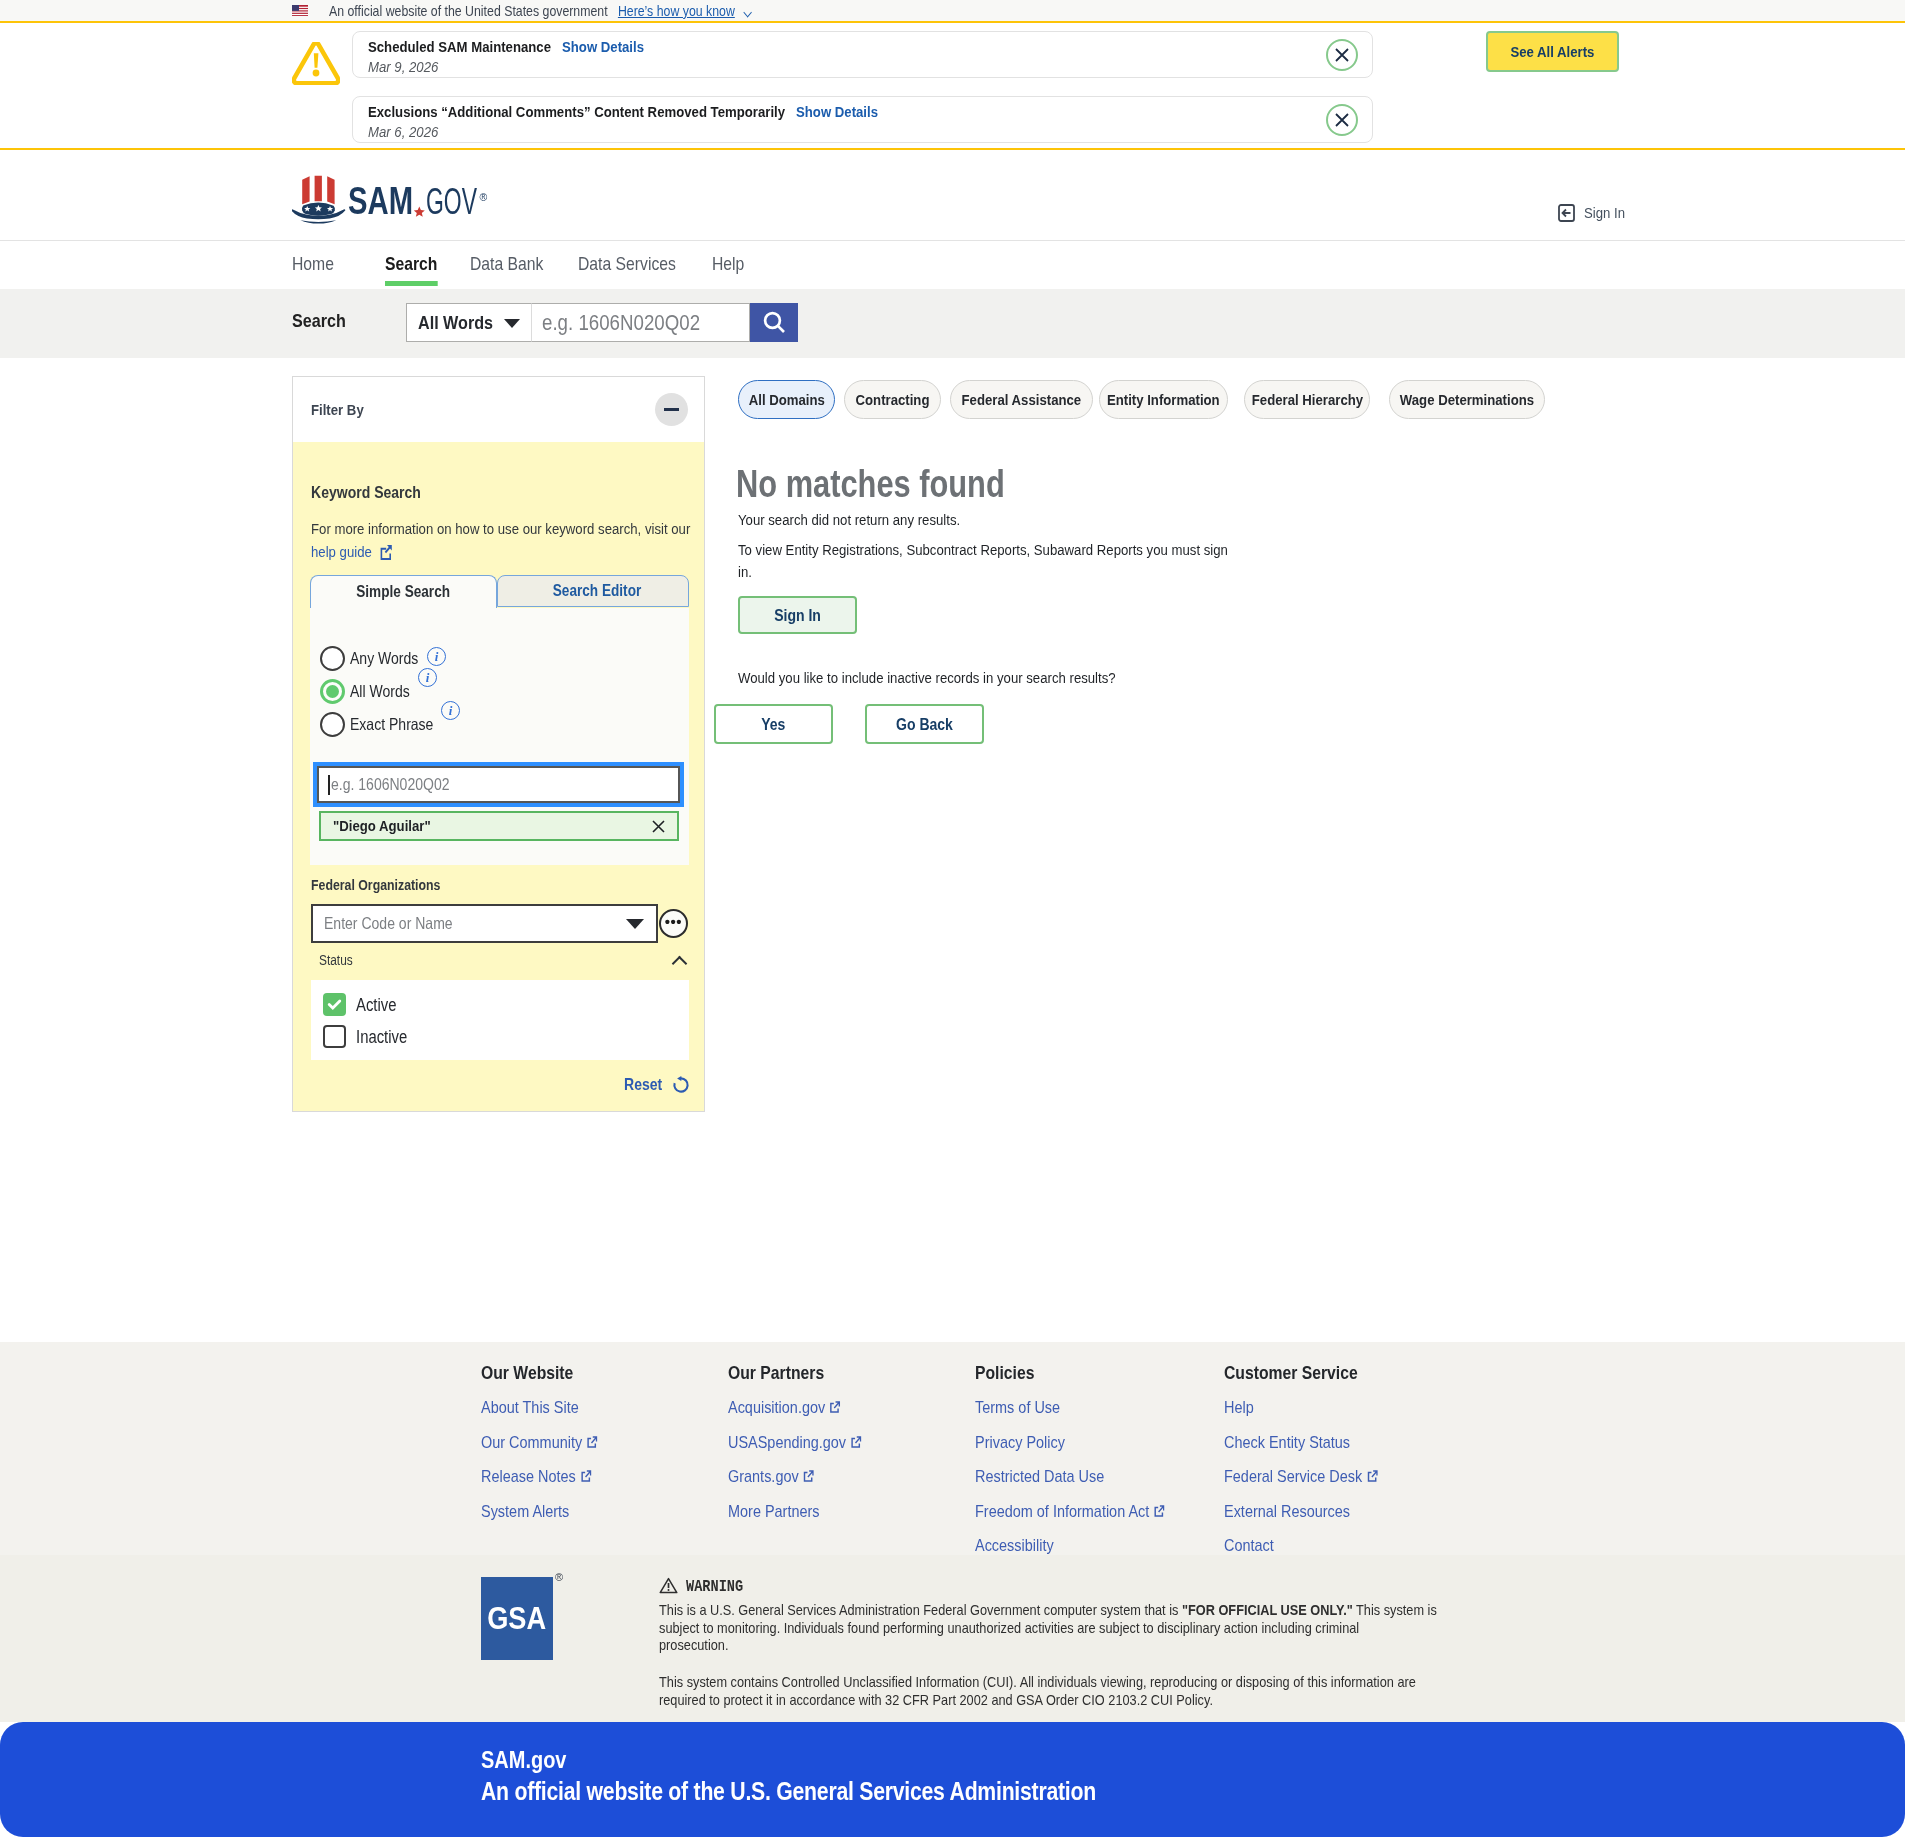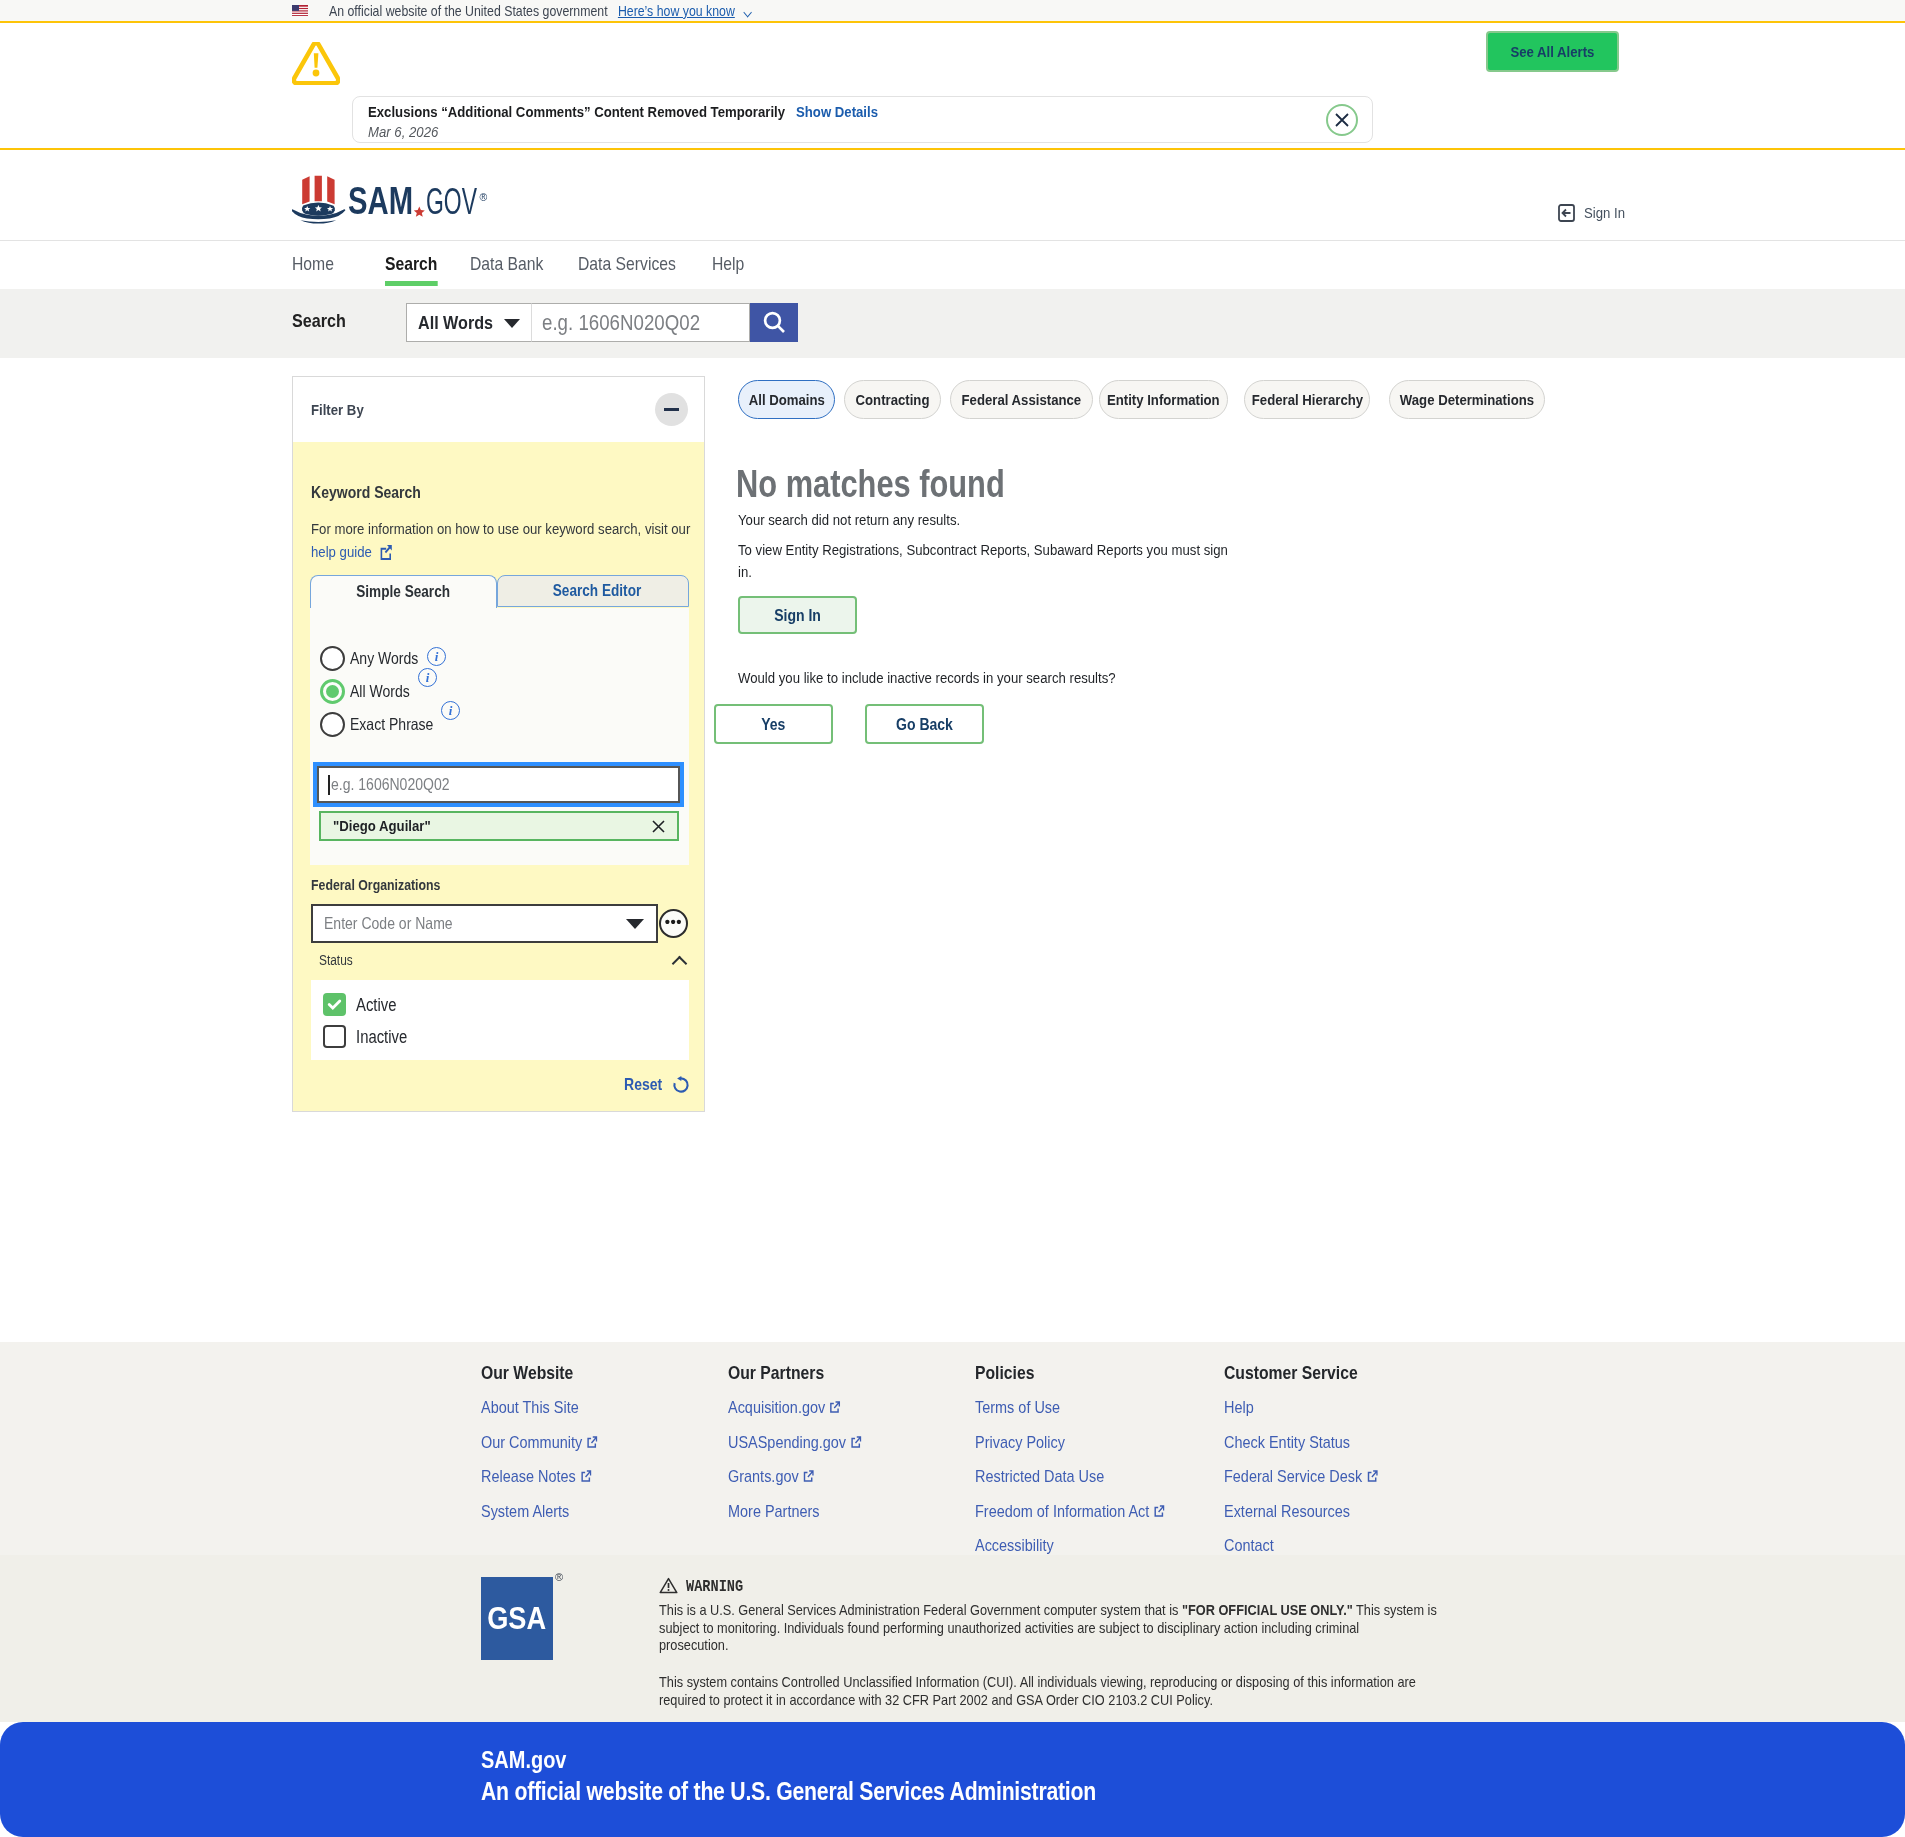--- a/index.html
+++ b/index.html
@@ -18,21 +18,21 @@
 .gold2 { position:absolute; left:0; top:148px; width:1905px; height:2px; background:#fdc408; }
 .hhyk { color:#1b5cad; text-decoration:underline; }
 .chev { display:inline-block; width:7px; height:7px; border-right:1.6px solid #1b5cad; border-bottom:1.6px solid #1b5cad; transform:rotate(45deg); margin-left:3px; margin-top:-4px; }
 
 
 .alertbox { position:absolute; left:352px; width:1021px; height:47px; background:#fff; border:1px solid #e2e2e2; border-radius:8px; padding:6px 60px 0 15px; }
 .al-title { font-size:15.5px; font-weight:bold; color:#1c1d1f; }
 .al-link { font-size:15.5px; font-weight:bold; color:#1b5cad; }
 .al-date { font-size:15.5px; font-style:italic; color:#55595e; margin-top:2px; }
 .al-close { position:absolute; right:14px; top:50%; margin-top:-16px; width:32px; height:32px; border:2px solid #86c98c; border-radius:50%; color:#1c2b43; display:flex; align-items:center; justify-content:center; }
-.seeall { position:absolute; left:1486px; top:31px; width:133px; height:41px; background:#22c55e; border:2px solid #86c98c; border-radius:4px; color:#173e66; font-size:15.5px; font-weight:bold; display:flex; align-items:center; justify-content:center; }
+.seeall { position:absolute; left:1486px; top:31px; width:133px; height:41px; background:#fde047; border:2px solid #86c98c; border-radius:4px; color:#173e66; font-size:15.5px; font-weight:bold; display:flex; align-items:center; justify-content:center; }
 
 
 .signin-top { position:absolute; left:1558px; top:204px; font-size:15.5px; color:#44505e; display:flex; align-items:center; gap:9px; }
 .navline { position:absolute; left:0; top:240px; width:1905px; height:1px; background:#e3e3e3; }
 .nav { position:absolute; left:292px; top:241px; height:48px; display:flex; }
 .nav a { display:block; font-size:18.5px; color:#565c65; padding:12px 0 0 0; height:48px; position:relative; text-decoration:none; }
 .nav a.active { color:#1b1b1b; font-weight:bold; }
 .nav a.active .under { position:absolute; left:0; right:0; bottom:3px; height:5px; background:#5ece67; transform:scaleX(0.85); transform-origin:0 0; }
 
 
@@ -126,20 +126,29 @@
       <span class="fx">An official website of the United States government &nbsp;&nbsp;<span class="hhyk">Here’s how you know</span>&nbsp;&nbsp;<span class="chev"></span></span>
     </div>
   </div>
   <div class="gold1"></div>
 
   <svg class="abs" style="left:292px;top:42px" width="48" height="43" viewBox="0 0 48 43">
     <path d="M21.5 2.6 L2.3 36.2 a3.2 3.2 0 0 0 2.8 5 H43 a3.2 3.2 0 0 0 2.8 -5 L26.6 2.6 a3 3 0 0 0 -5.1 0 Z" fill="none" stroke="#fbc60a" stroke-width="4.6" stroke-linejoin="round"></path>
     <path d="M22.6 12 l3 0 -0.9 13 -1.4 0 Z" fill="#fbc60a" stroke="#fbc60a" stroke-width="1.5"></path>
     <circle cx="24" cy="31" r="3.4" fill="#fbc60a"></circle>
   </svg>
+  <div class="alertbox" style="top:31px">
+    <div><span class="al-title fx">Scheduled SAM Maintenance &nbsp;&nbsp;<span class="al-link">Show Details</span></span></div>
+    <div class="al-date fx">Mar 9, 2026</div>
+    <div class="al-close">
+        <svg width="14" height="14" viewBox="0 0 14 14">
+          <path d="M1 1 L13 13 M13 1 L1 13" stroke="#1c2b43" stroke-width="1.8"></path>
+        </svg>
+      </div>
+  </div>
   <div class="alertbox" style="top:96px">
     <div><span class="al-title fx">Exclusions “Additional Comments” Content Removed Temporarily &nbsp;&nbsp;<span class="al-link">Show Details</span></span></div>
     <div class="al-date fx">Mar 6, 2026</div>
     <div class="al-close">
         <svg width="14" height="14" viewBox="0 0 14 14">
           <path d="M1 1 L13 13 M13 1 L1 13" stroke="#1c2b43" stroke-width="1.8"></path>
         </svg>
       </div>
   </div>
   <div class="seeall">

